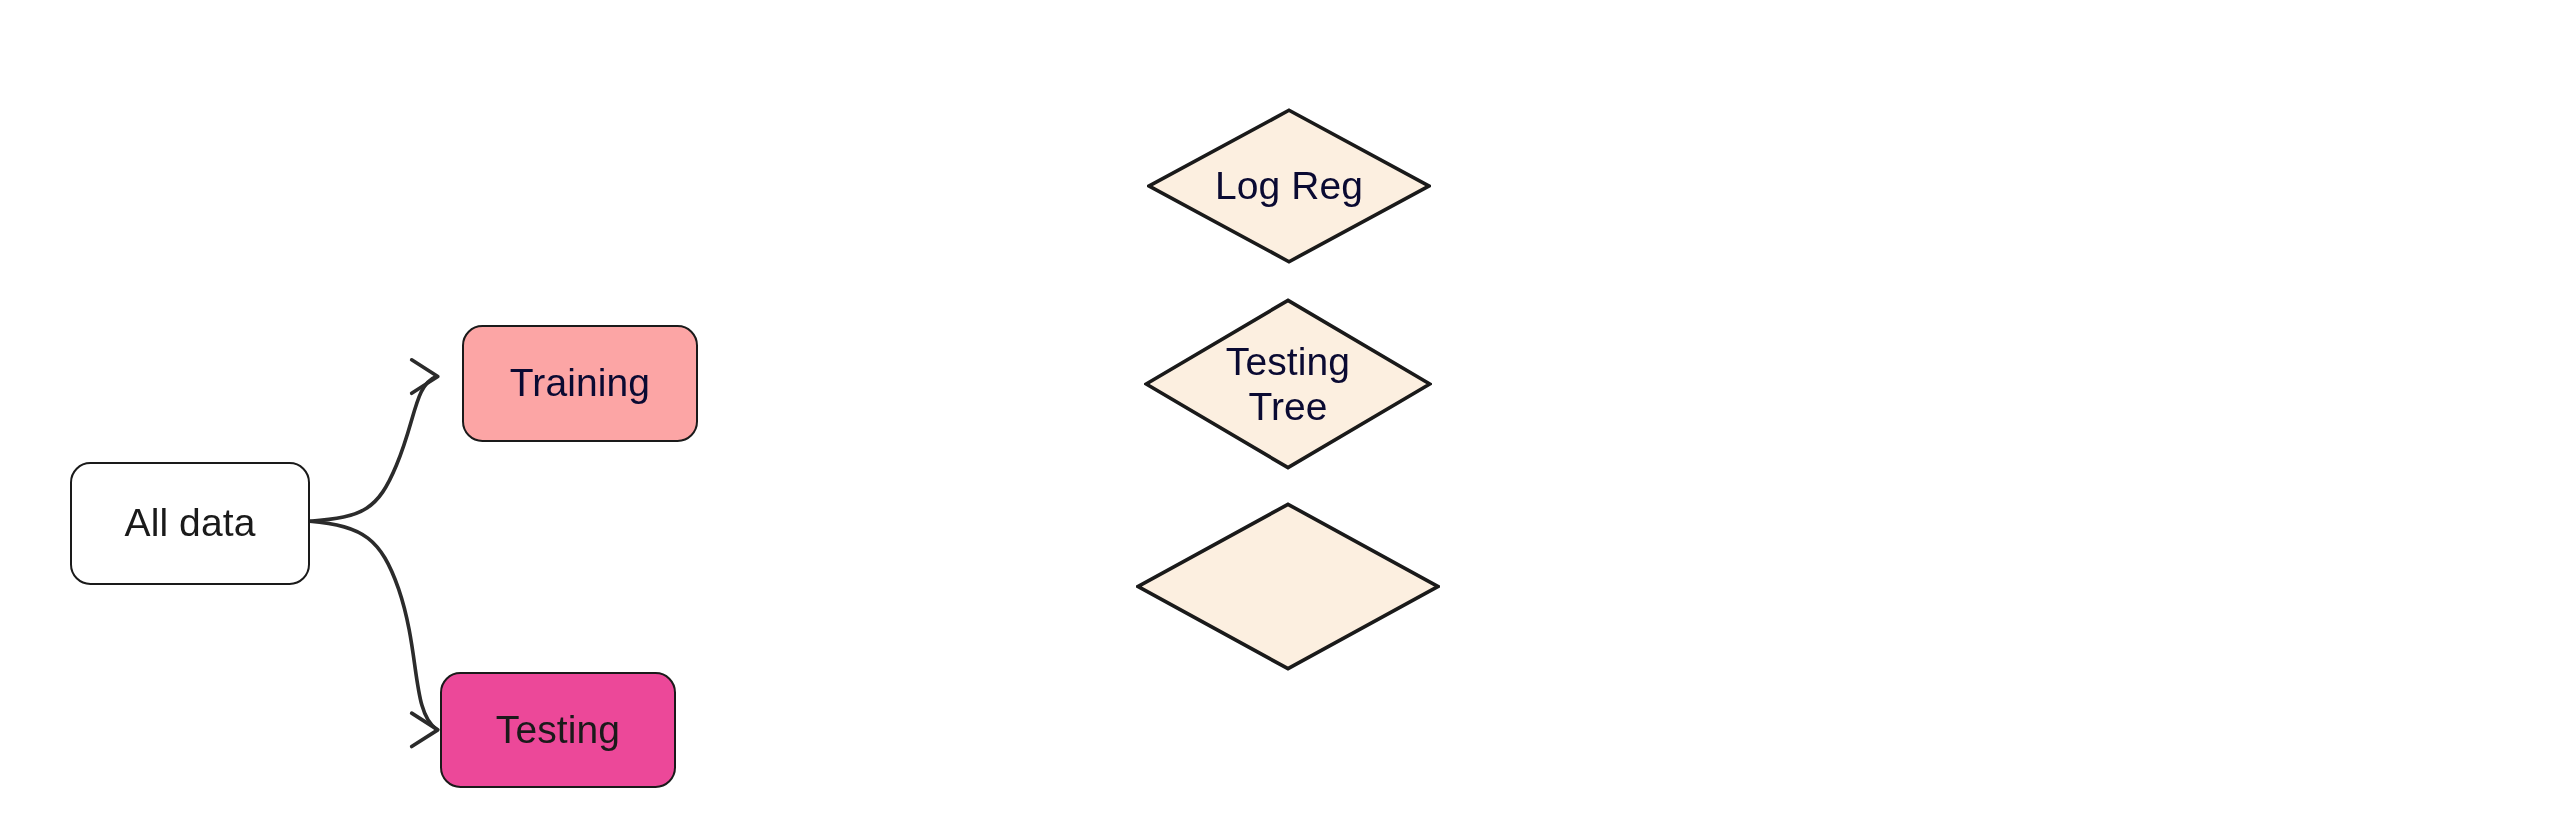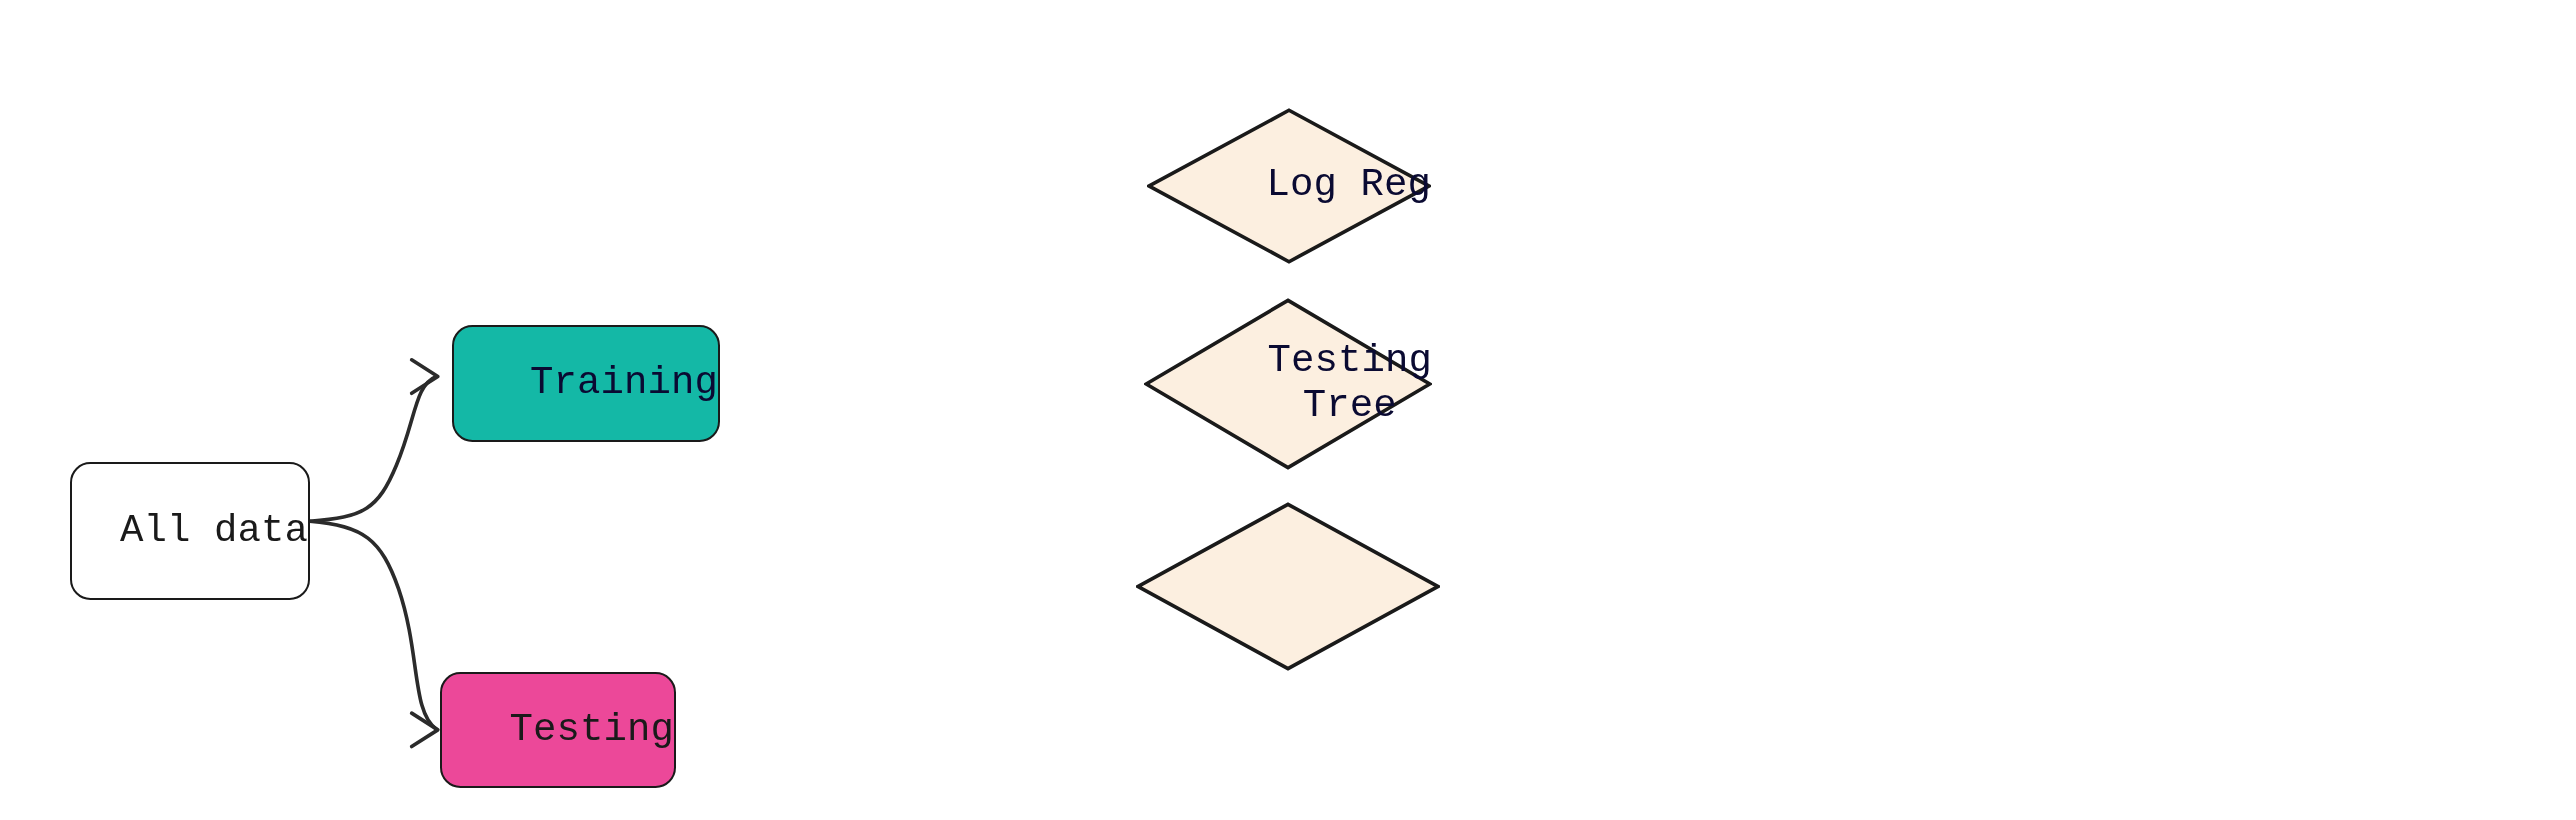--- a/index.html
+++ b/index.html
@@ -23,23 +23,22 @@
     top: 0;
     width: 2576px;
     height: 820px;
     pointer-events: none;
   }
   .node {
     position: absolute;
     box-sizing: border-box;
     display: flex;
     align-items: center;
-    justify-content: flex-end;
+    justify-content: center;
     text-align: center;
-    font-family: Liberation Mono, monospace;
   }
   .rect-node {
     border: 2.9px solid #1a1a1a;
     border-radius: 20.4px;
   }
   .rect-label {
     font-size: 39px;
     line-height: 1.15;
     letter-spacing: 0.1px;
     white-space: pre;
@@ -69,25 +68,25 @@
   <svg id="edge-layer" viewBox="0 0 3543 1128" width="2576" height="820" xmlns="http://www.w3.org/2000/svg">
     <g fill="none" stroke="#2b2b2b" stroke-width="5" stroke-linecap="round" stroke-linejoin="round">
       <path d="M 426,717 C 500,712 520,700 545,640 C 572,576 570,530 600,518"></path>
       <path d="M 566,495 L 602,518 L 566,541"></path>
 
       <path d="M 426,717 C 500,723 524,742 548,810 C 578,898 566,980 600,1003"></path>
       <path d="M 566,981 L 602,1004 L 566,1027"></path>
     </g>
   </svg>
 
-  <div class="node rect-node" id="node-all-data" style="left:70px; top:462px; width:240px; height:138px; background:#ffffff;">
+  <div class="node rect-node" id="node-all-data" style="left:70px; top:462px; width:240px; height:123px; background:#ffffff;">
     <span class="rect-label" style="color:#1a1a1a;">All data</span>
   </div>
 
-  <div class="node rect-node" id="node-training" style="left:452px; top:325px; width:268px; height:117px; background:#14b8a6;">
+  <div class="node rect-node" id="node-training" style="left:462px; top:325px; width:236px; height:117px; background:#fca5a5;">
     <span class="rect-label" style="color:#0a0a32;">Training</span>
   </div>
 
   <div class="node rect-node" id="node-testing" style="left:440px; top:672px; width:236px; height:116px; background:#ec4899;">
     <span class="rect-label" style="color:#1a1a1a;">Testing</span>
   </div>
 
   <div class="node diamond-node" id="node-log-reg" style="left:1147px; top:108px; width:284px; height:156px;">
     <svg width="284" height="156" viewBox="0 0 390 214" xmlns="http://www.w3.org/2000/svg">
       <polygon points="195,3 387,107 195,211 3,107" fill="#fcefe0" stroke="#1a1a1a" stroke-width="5" stroke-linejoin="miter"></polygon>

